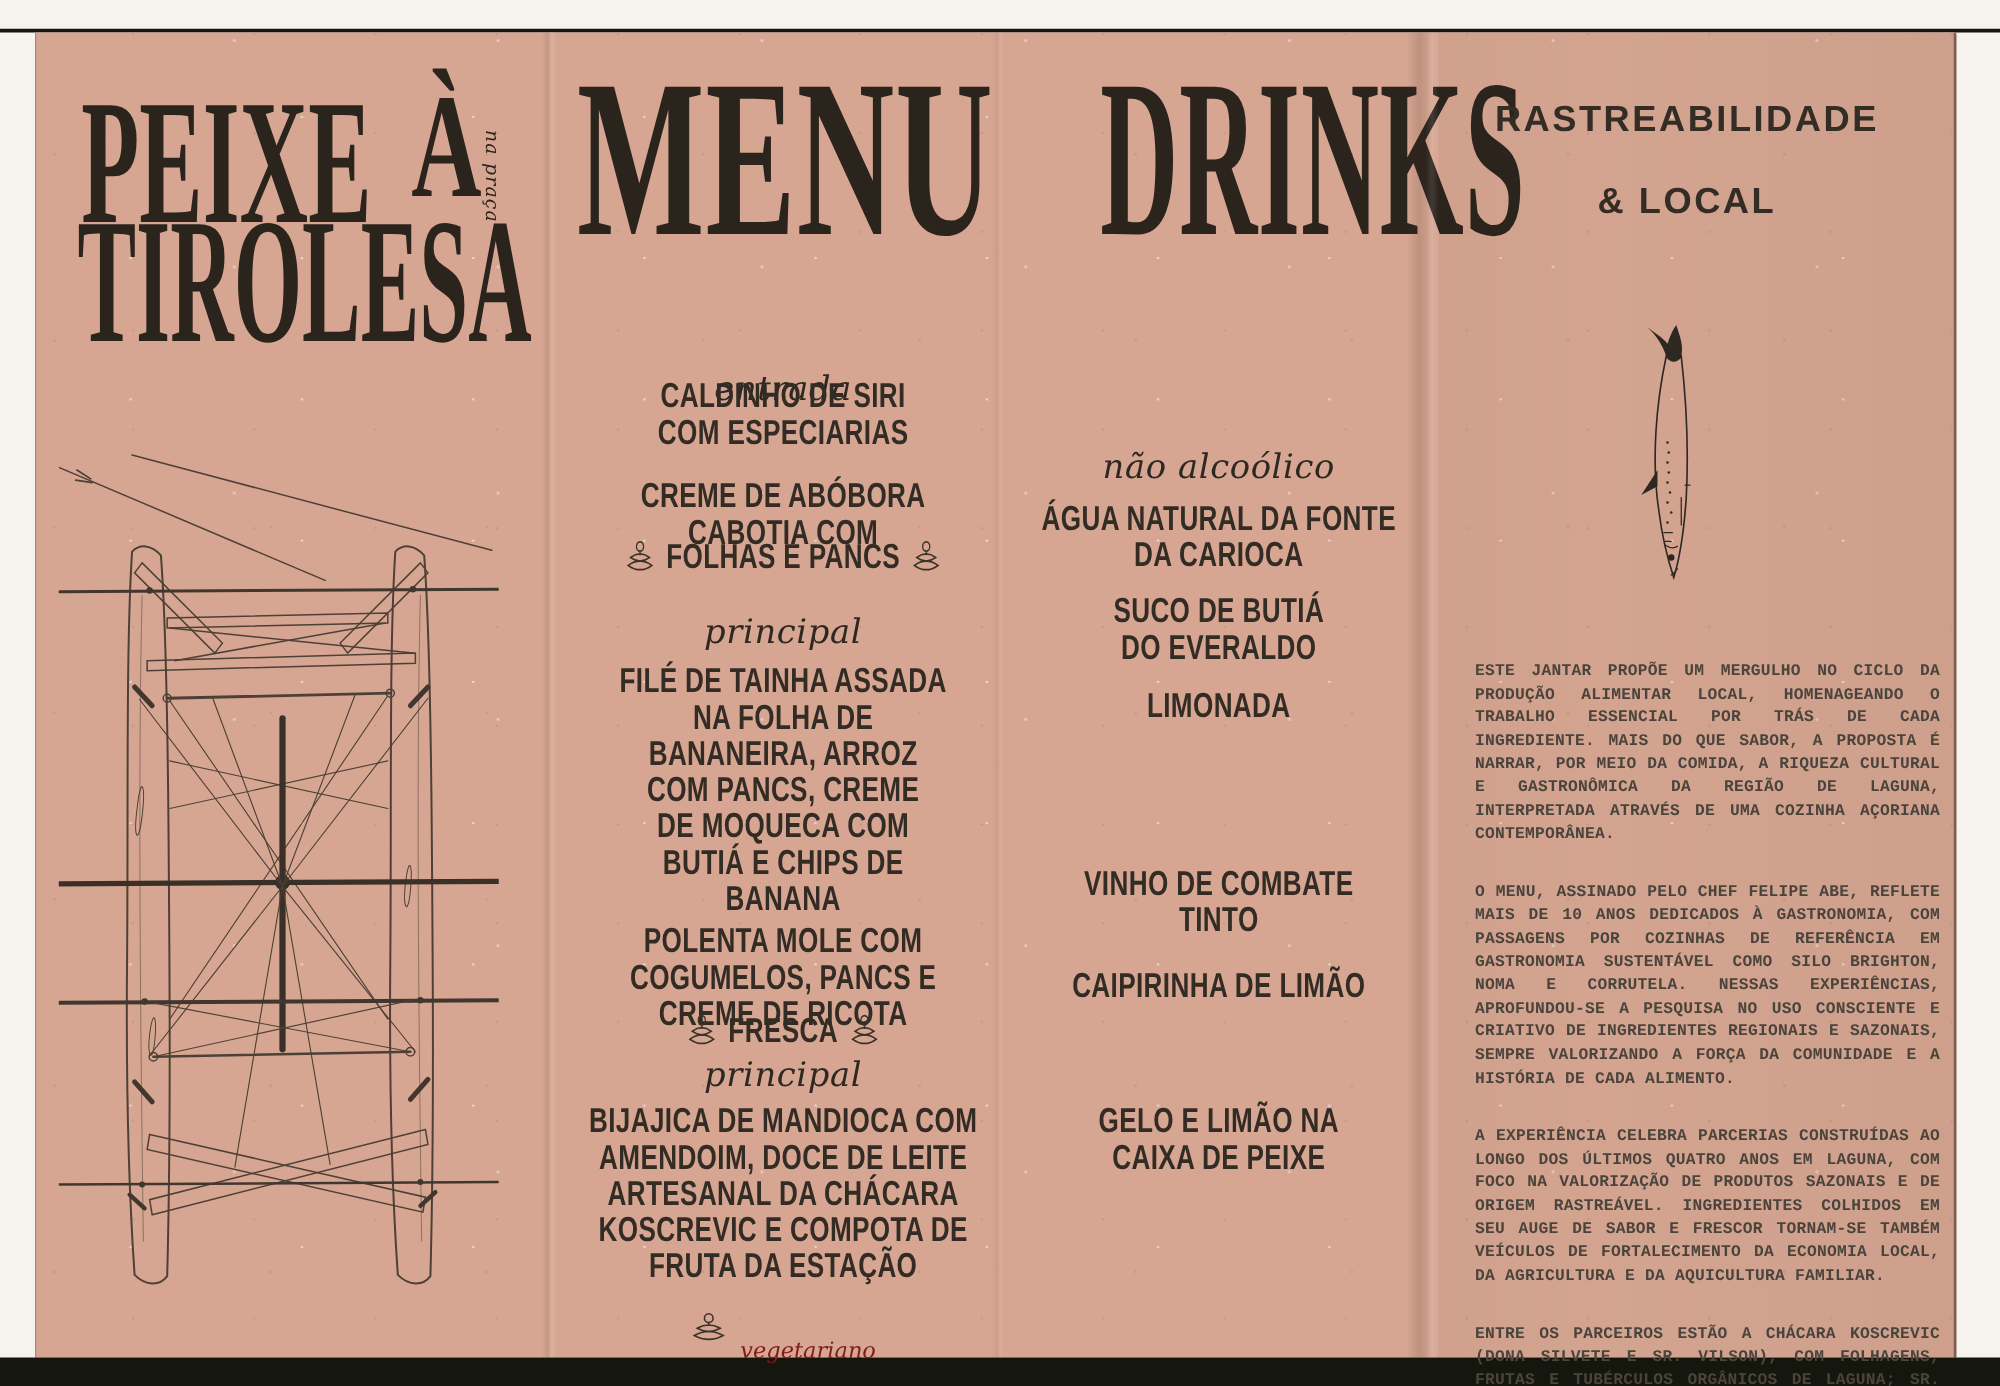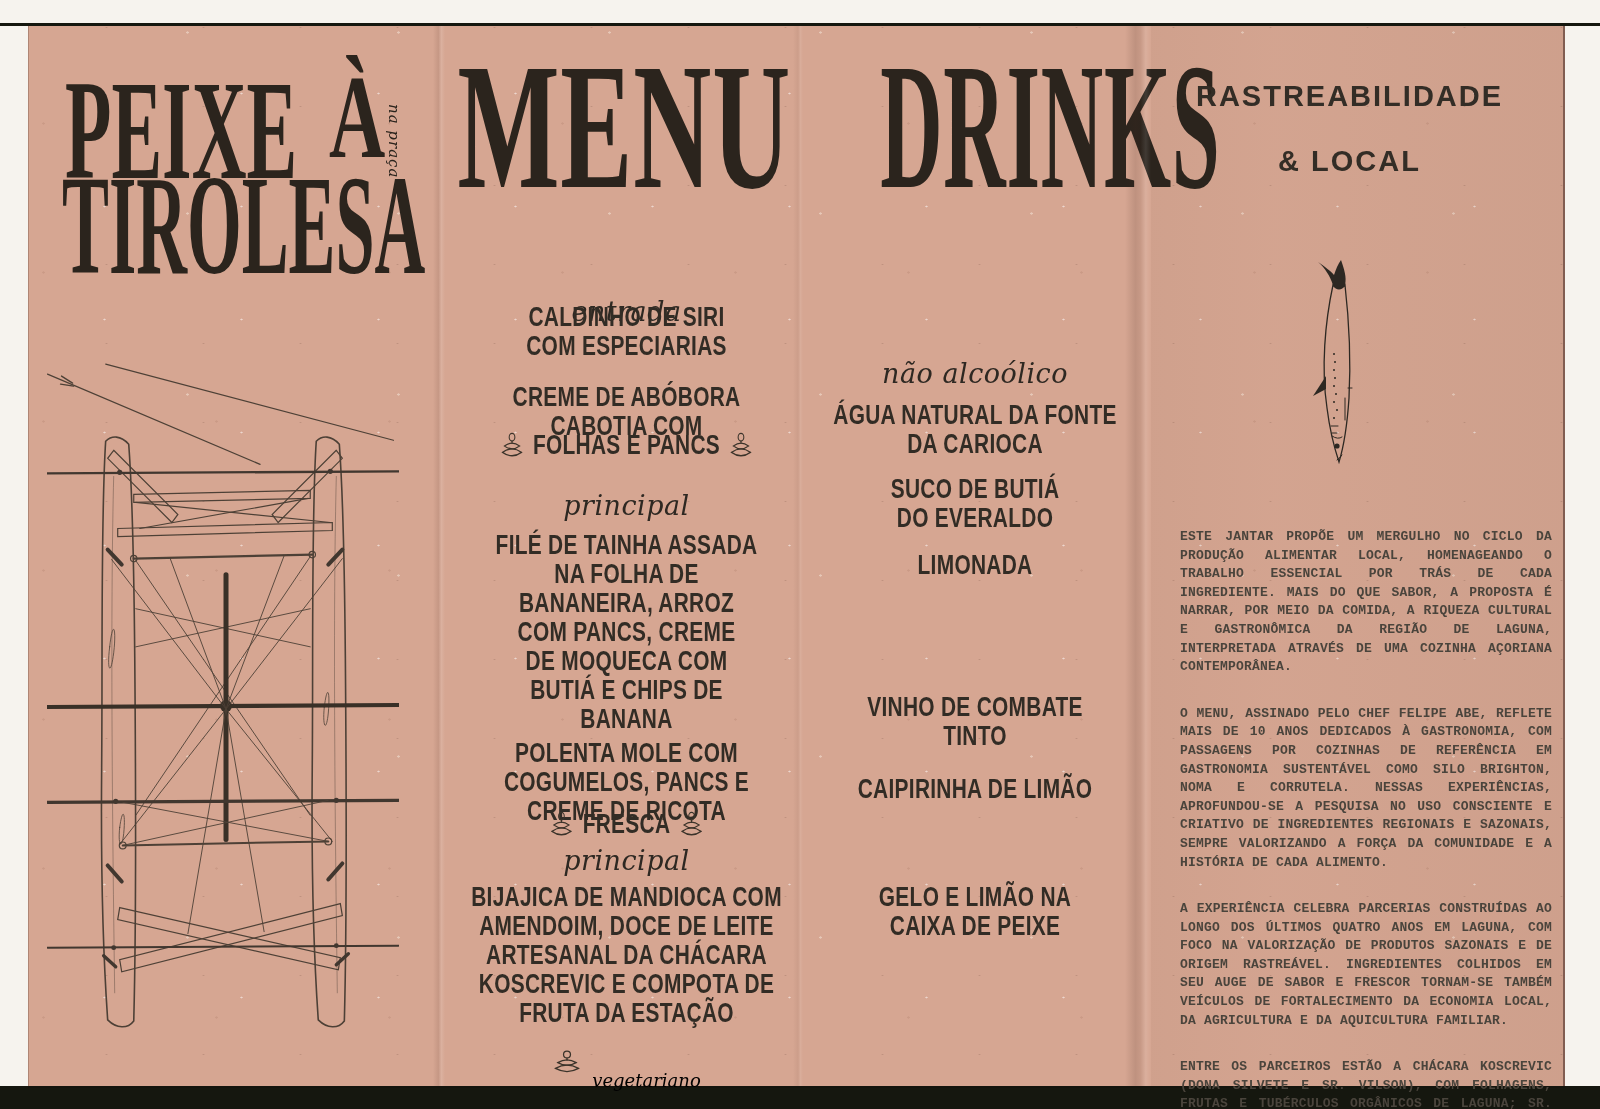--- a/index.html
+++ b/index.html
@@ -32,21 +32,21 @@
     background:linear-gradient(90deg,rgba(90,60,40,.05),rgba(70,50,35,.02) 30%,rgba(60,45,30,.05));pointer-events:none;z-index:2;}
   .panel{position:absolute;top:16px;height:100%;z-index:4;}
   #panel-cover{left:0;width:410px;}
   #panel-menu{left:410px;width:375px;}
   #panel-drinks{left:785px;width:322px;}
   #panel-info{left:1107px;width:427px;}
   .abs{position:absolute;}
   
   .display{font-family:"Liberation Serif",serif;font-weight:700;color:#2b241d;
     display:inline-block;line-height:1;white-space:nowrap;}
-  .ctr{width:100%;text-align:left;}
+  .ctr{width:100%;text-align:right;}
   .t-menu{font-size:120px;transform:scale(.9,1.5);transform-origin:50% 0;letter-spacing:1px;}
   .t-drinks{font-size:120px;transform:scale(.72,1.5);transform-origin:50% 0;letter-spacing:1px;}
   .t-cover{font-size:95px;transform-origin:0 0;}
   .t-cover-1{transform:scale(.8,1.5);}
   .t-cover-2{transform:scale(.74,1.5);}
   .t-accent{font-size:82px;transform:scale(.95,1.45);transform-origin:0 0;}
   .side-note{font-family:"DejaVu Serif",serif;font-style:italic;font-size:15px;
     writing-mode:vertical-rl;letter-spacing:1px;color:#2b241d;}
   
   .script{font-family:"DejaVu Serif",serif;font-style:italic;font-size:27px;
@@ -56,21 +56,21 @@
     letter-spacing:.3px;color:#322c25;white-space:pre-line;
     transform:scale(.95,1.26);transform-origin:50% 0;}
   .flank{display:flex;align-items:center;justify-content:center;gap:9px;margin-top:1px;}
   .veg{flex:0 0 auto;}
   
   .info-title{font-family:Liberation Sans, sans-serif;font-size:29px;line-height:65px;
     letter-spacing:2px;color:#332d26;width:100%;text-align:center;white-space:pre-line;font-weight:700;}
   .para{font-family:"Liberation Mono",monospace;font-size:13px;line-height:18.6px;
     letter-spacing:.2px;color:#4a443c;text-align:justify;margin:0 0 28px 0;font-weight:700;}
   .footer-veg{display:flex;align-items:center;justify-content:center;gap:10px;width:100%;}
-  .footer-label{font-family:"DejaVu Serif",serif;font-style:italic;font-size:18px;color:#000000;margin-top:38px;}
+  .footer-label{font-family:"DejaVu Serif",serif;font-style:italic;font-size:18px;color:#7f1d1d;margin-top:38px;}
   svg{display:block;}
   .sketch{opacity:.88;}
 </style>
 </head>
 <body>
 
 <div id="strip-top" class="edge-strip"></div>
 <div id="strip-bottom" class="edge-strip"></div>
 
 <div id="paper">

